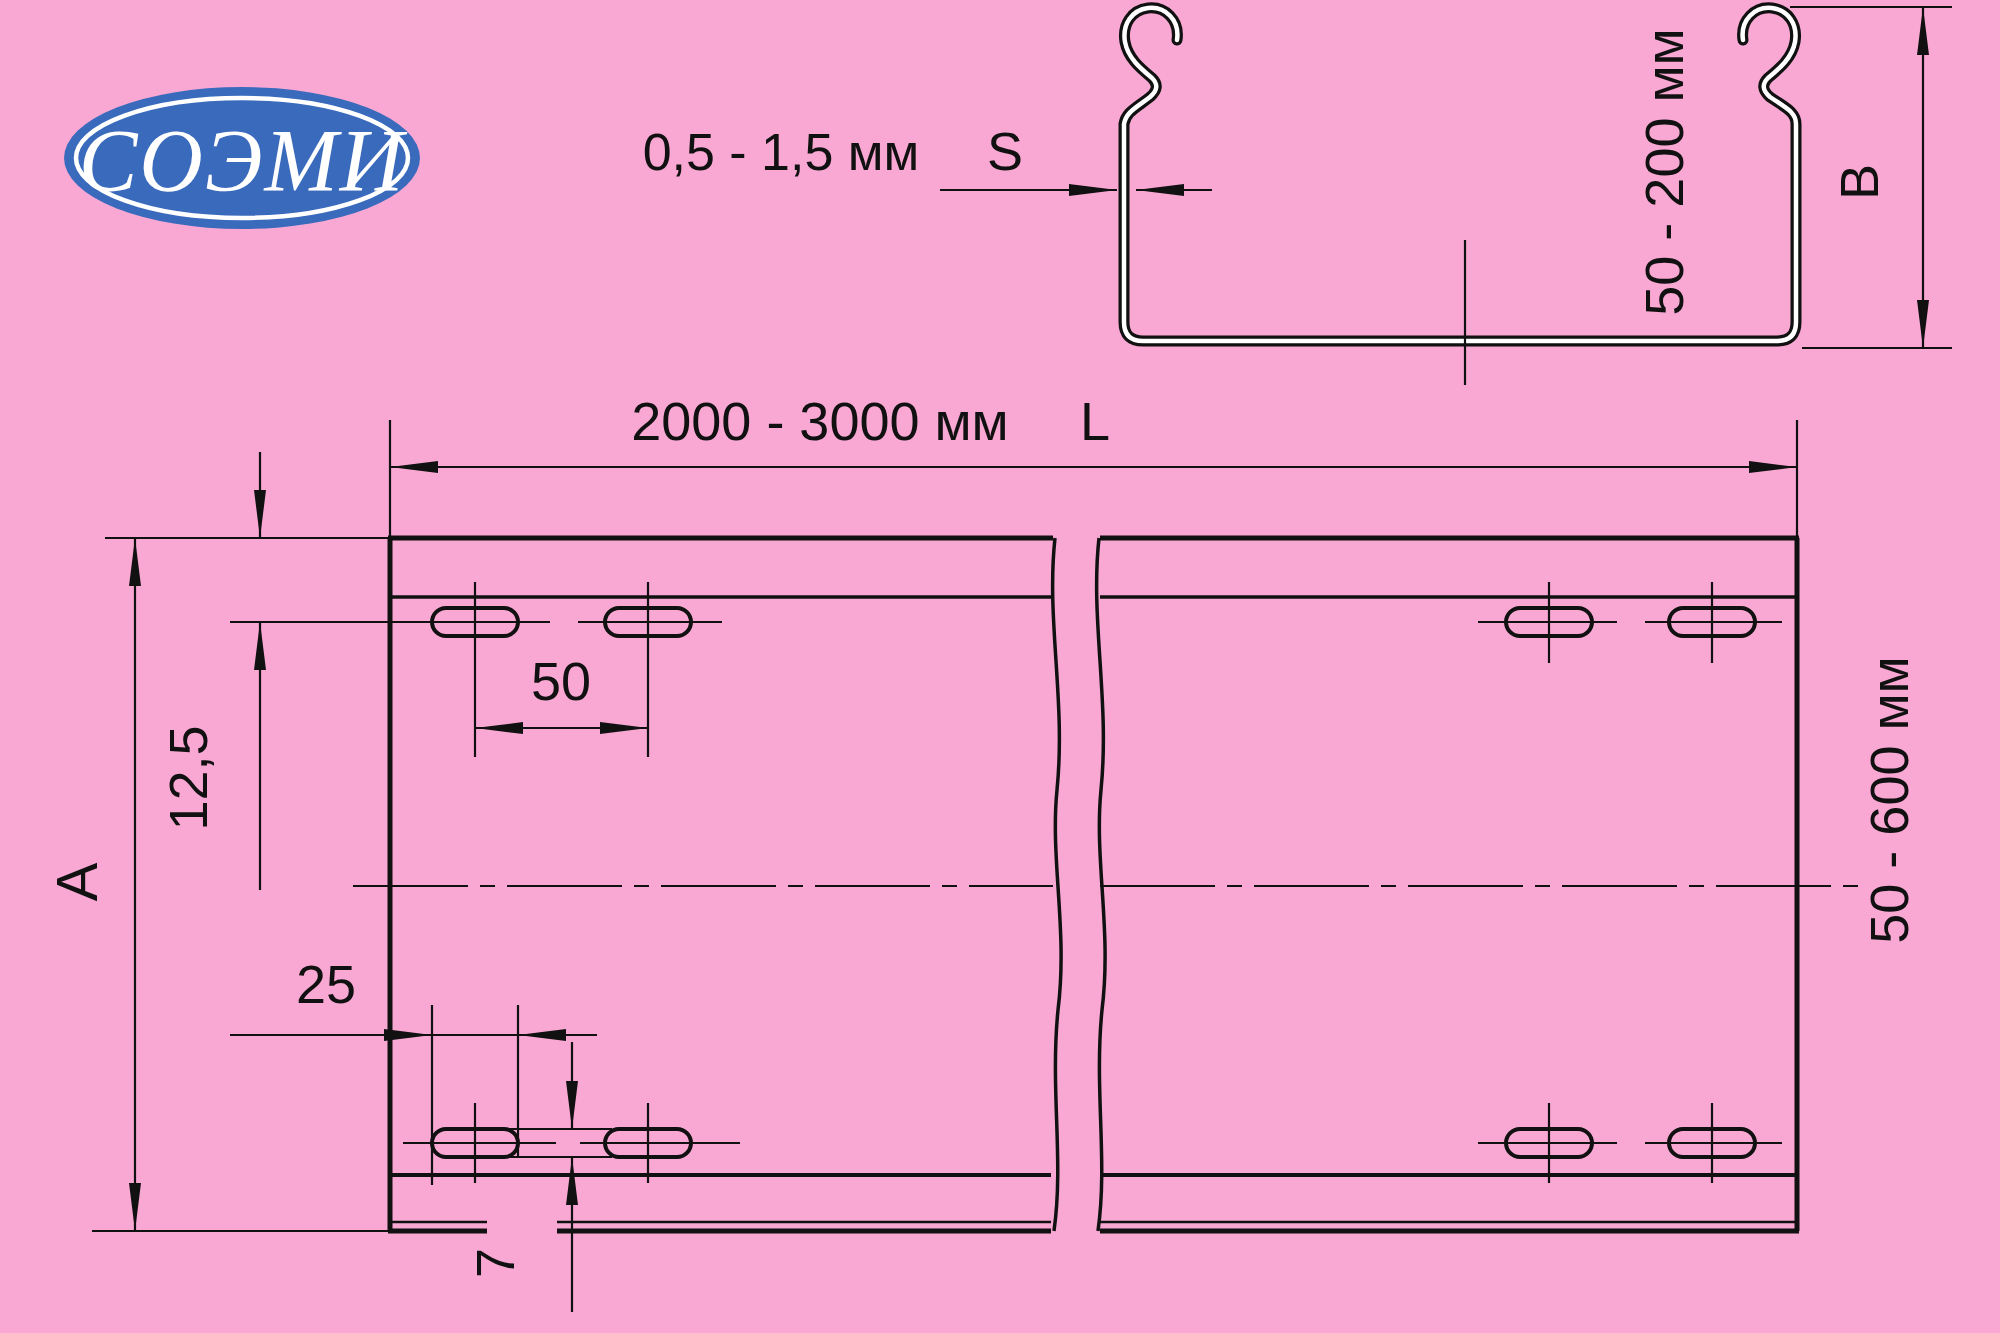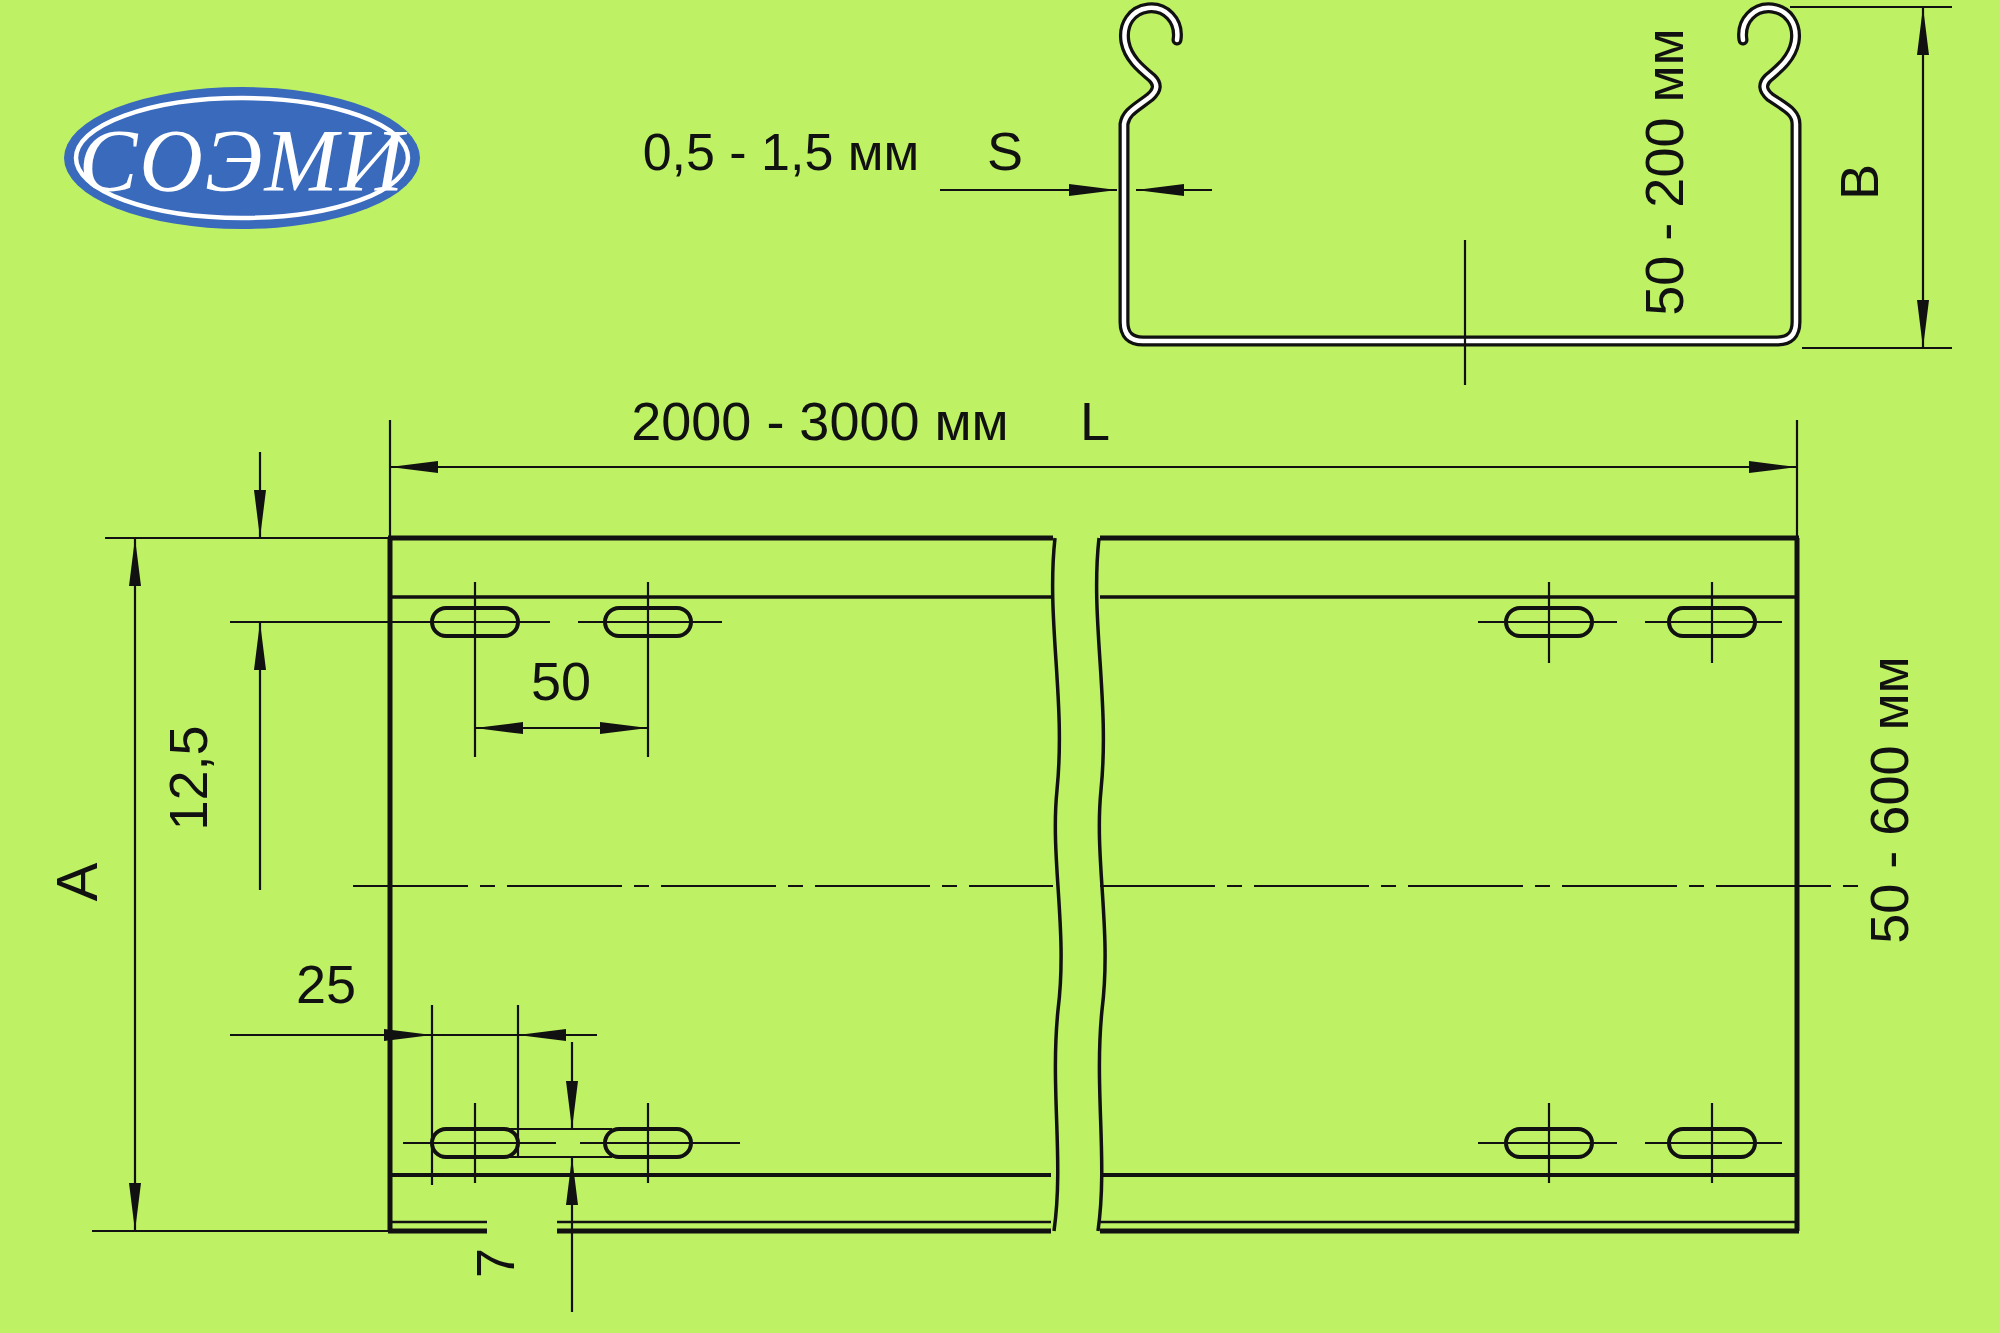--- a/index.html
+++ b/index.html
@@ -1,16 +1,16 @@
 <!DOCTYPE html>
 <html><head>
 <meta charset="utf-8">
 <style>
   html,body{margin:0;padding:0;background:#ffffff;}
-  .stage{position:relative;width:2000px;height:1333px;background:#bef264;overflow:hidden;
+  .stage{position:relative;width:2000px;height:1333px;background:#f9a8d4;overflow:hidden;
          font-family:"Liberation Sans",sans-serif;}
   svg{position:absolute;left:0;top:0;}
   text{fill:#111;}
   .dim-text{font-size:54px;}
   .dim-text-sm{font-size:52px;}
   .logo-text{font-family:"Liberation Serif",serif;font-style:italic;font-size:88px;
              letter-spacing:2px;fill:#fff;}
 </style>
 </head>
 <body>

